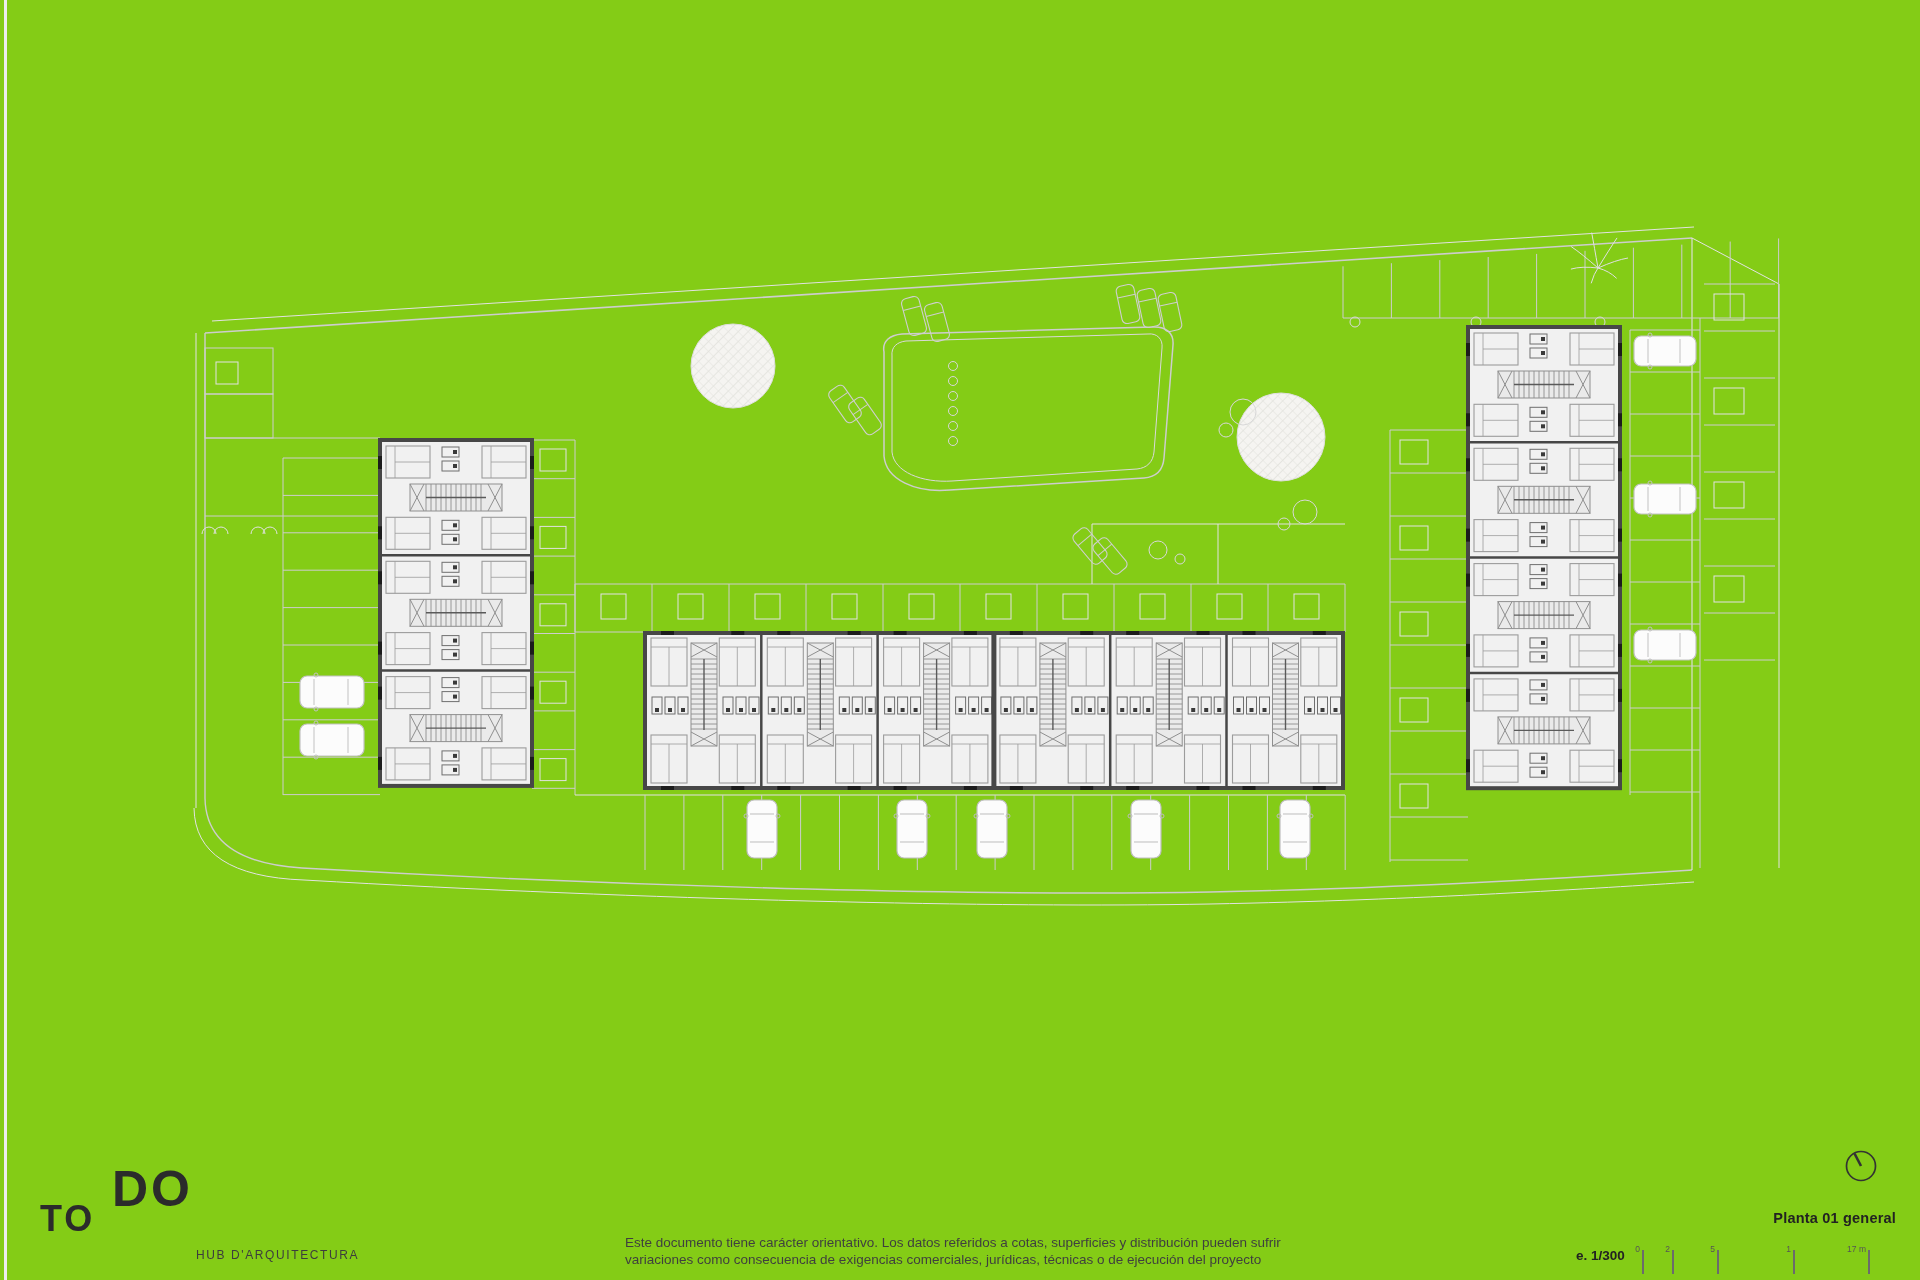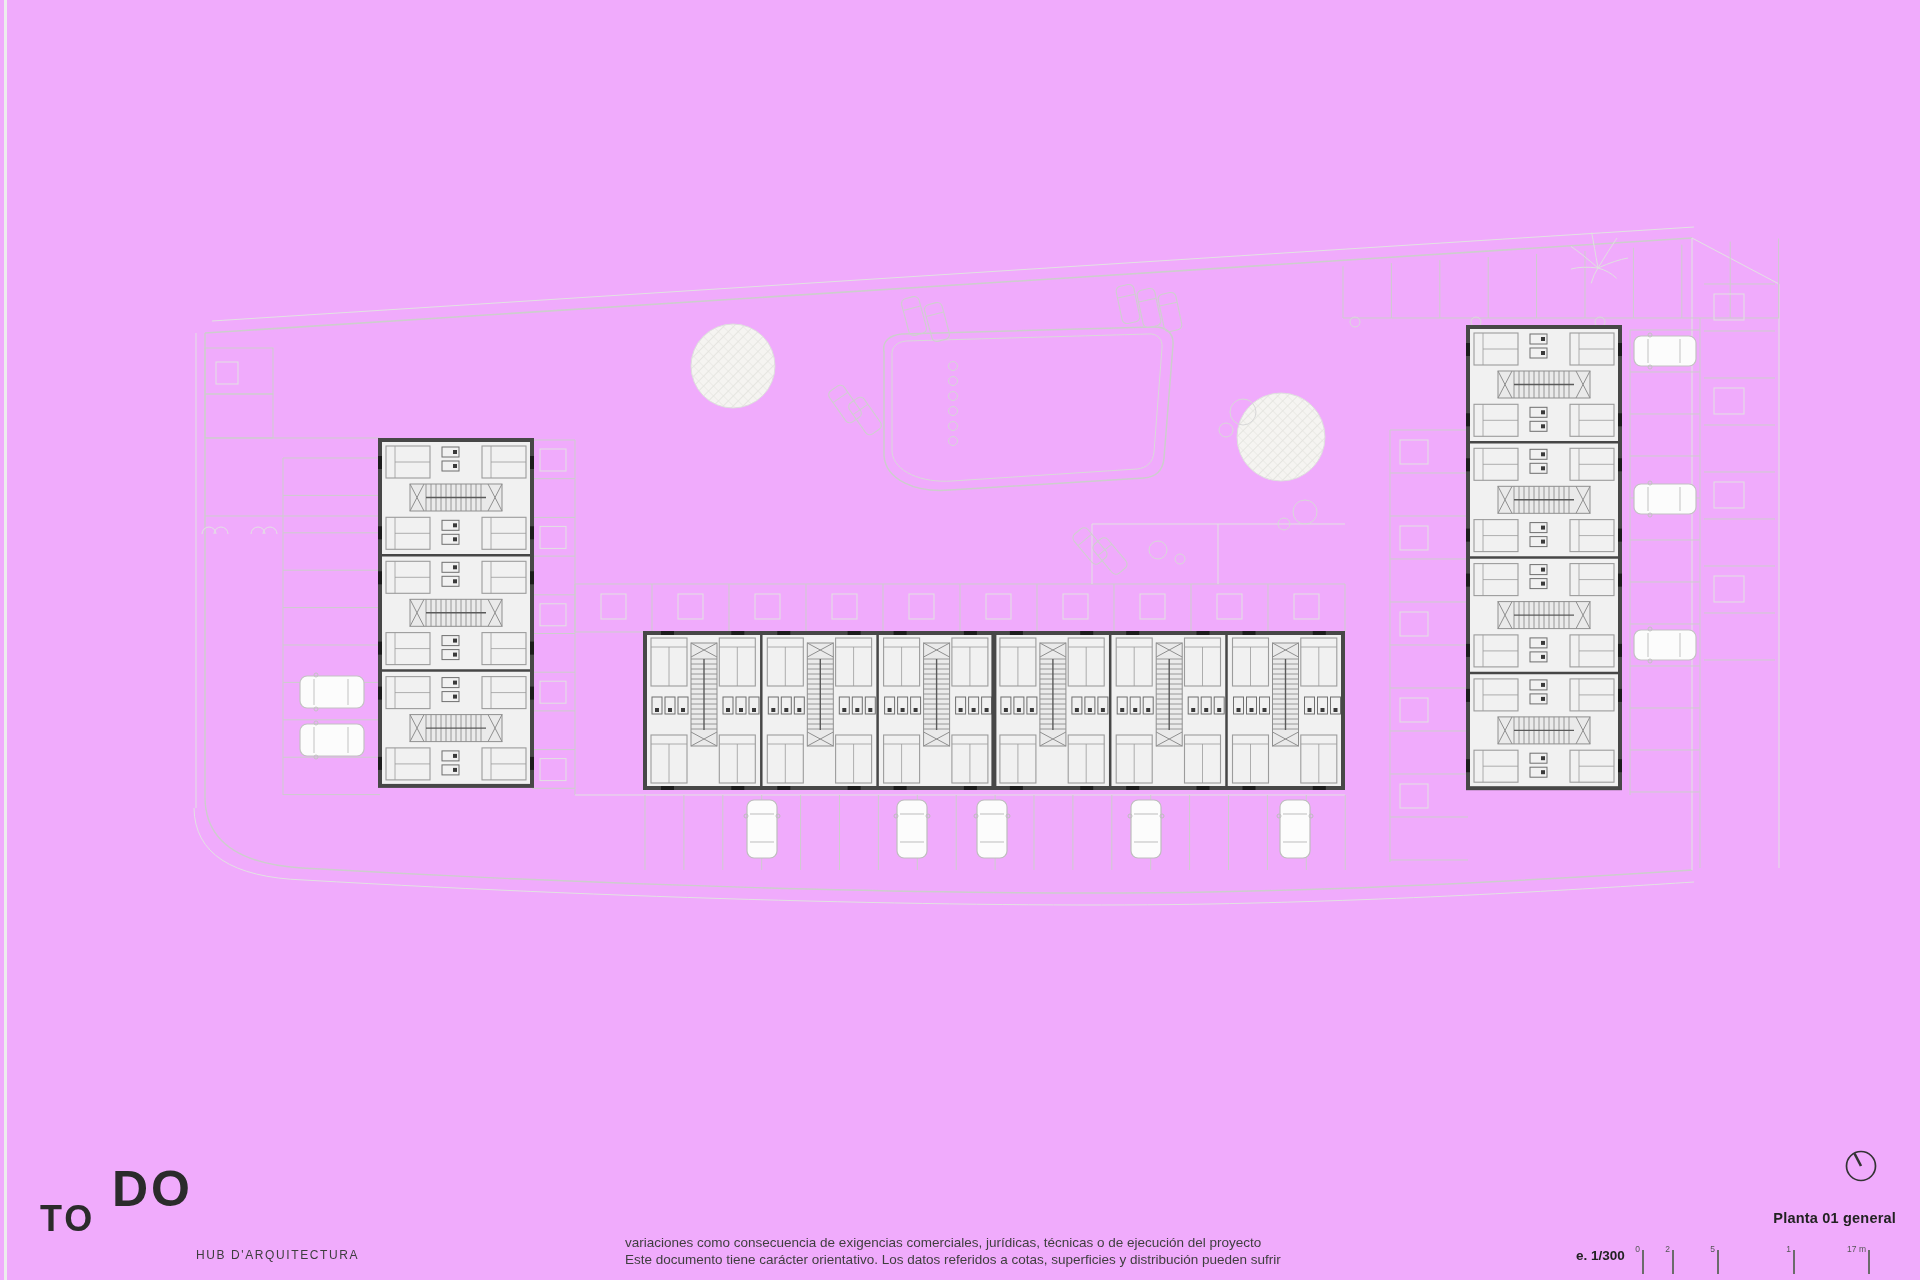--- a/index.html
+++ b/index.html
@@ -1,16 +1,16 @@
 <!DOCTYPE html>
 <html><head>
 <meta charset="utf-8">
 <style>
   html,body{margin:0;padding:0;background:#ffffff;}
-  .sheet{position:relative;width:1920px;height:1280px;background:#f0abfc;overflow:hidden;
+  .sheet{position:relative;width:1920px;height:1280px;background:#84cc16;overflow:hidden;
          font-family:"Liberation Sans", sans-serif;}
   .edge{position:absolute;left:4px;top:0;width:3px;height:100%;background:#ededed;}
   svg.plan{position:absolute;left:0;top:0;}
 
   
   .logo{position:absolute;left:40px;top:1160px;width:320px;height:110px;color:#2b2b2b;}
   .logo .do{position:absolute;left:72px;top:0px;font-size:50px;font-weight:bold;letter-spacing:3px;}
   .logo .to{position:absolute;left:0px;top:38px;font-size:36px;font-weight:bold;letter-spacing:3px;}
   .logo .tag{position:absolute;left:156px;top:88px;font-size:12px;letter-spacing:1.6px;color:#3d3d3d;white-space:nowrap;}
 
@@ -943,22 +943,22 @@
       </g>
     </svg>
 
   <div class="logo">
     <div class="do">DO</div>
     <div class="to">TO</div>
     <div class="tag">HUB D'ARQUITECTURA</div>
   </div>
 
   <div class="disclaimer">
+    <div>Este documento tiene carácter orientativo. Los datos referidos a cotas, superficies y distribución pueden sufrir</div>
     <div>variaciones como consecuencia de exigencias comerciales, jurídicas, técnicas o de ejecución del proyecto</div>
-    <div>Este documento tiene carácter orientativo. Los datos referidos a cotas, superficies y distribución pueden sufrir</div>
   </div>
 
   <svg class="north" width="44" height="44" viewBox="0 0 44 44">
     <circle cx="23" cy="26" r="14.5" fill="none" stroke="#333" stroke-width="1.7"></circle>
     <line x1="23" y1="26" x2="16.5" y2="13.5" stroke="#333" stroke-width="2.6"></line>
   </svg>
   <div class="tb-title">Planta 01 general</div>
   <div class="tb-scale">e. 1/300</div>
   <div class="scalebar" id="scalebar">
       <span class="num" style="left: 0px;">0</span>

